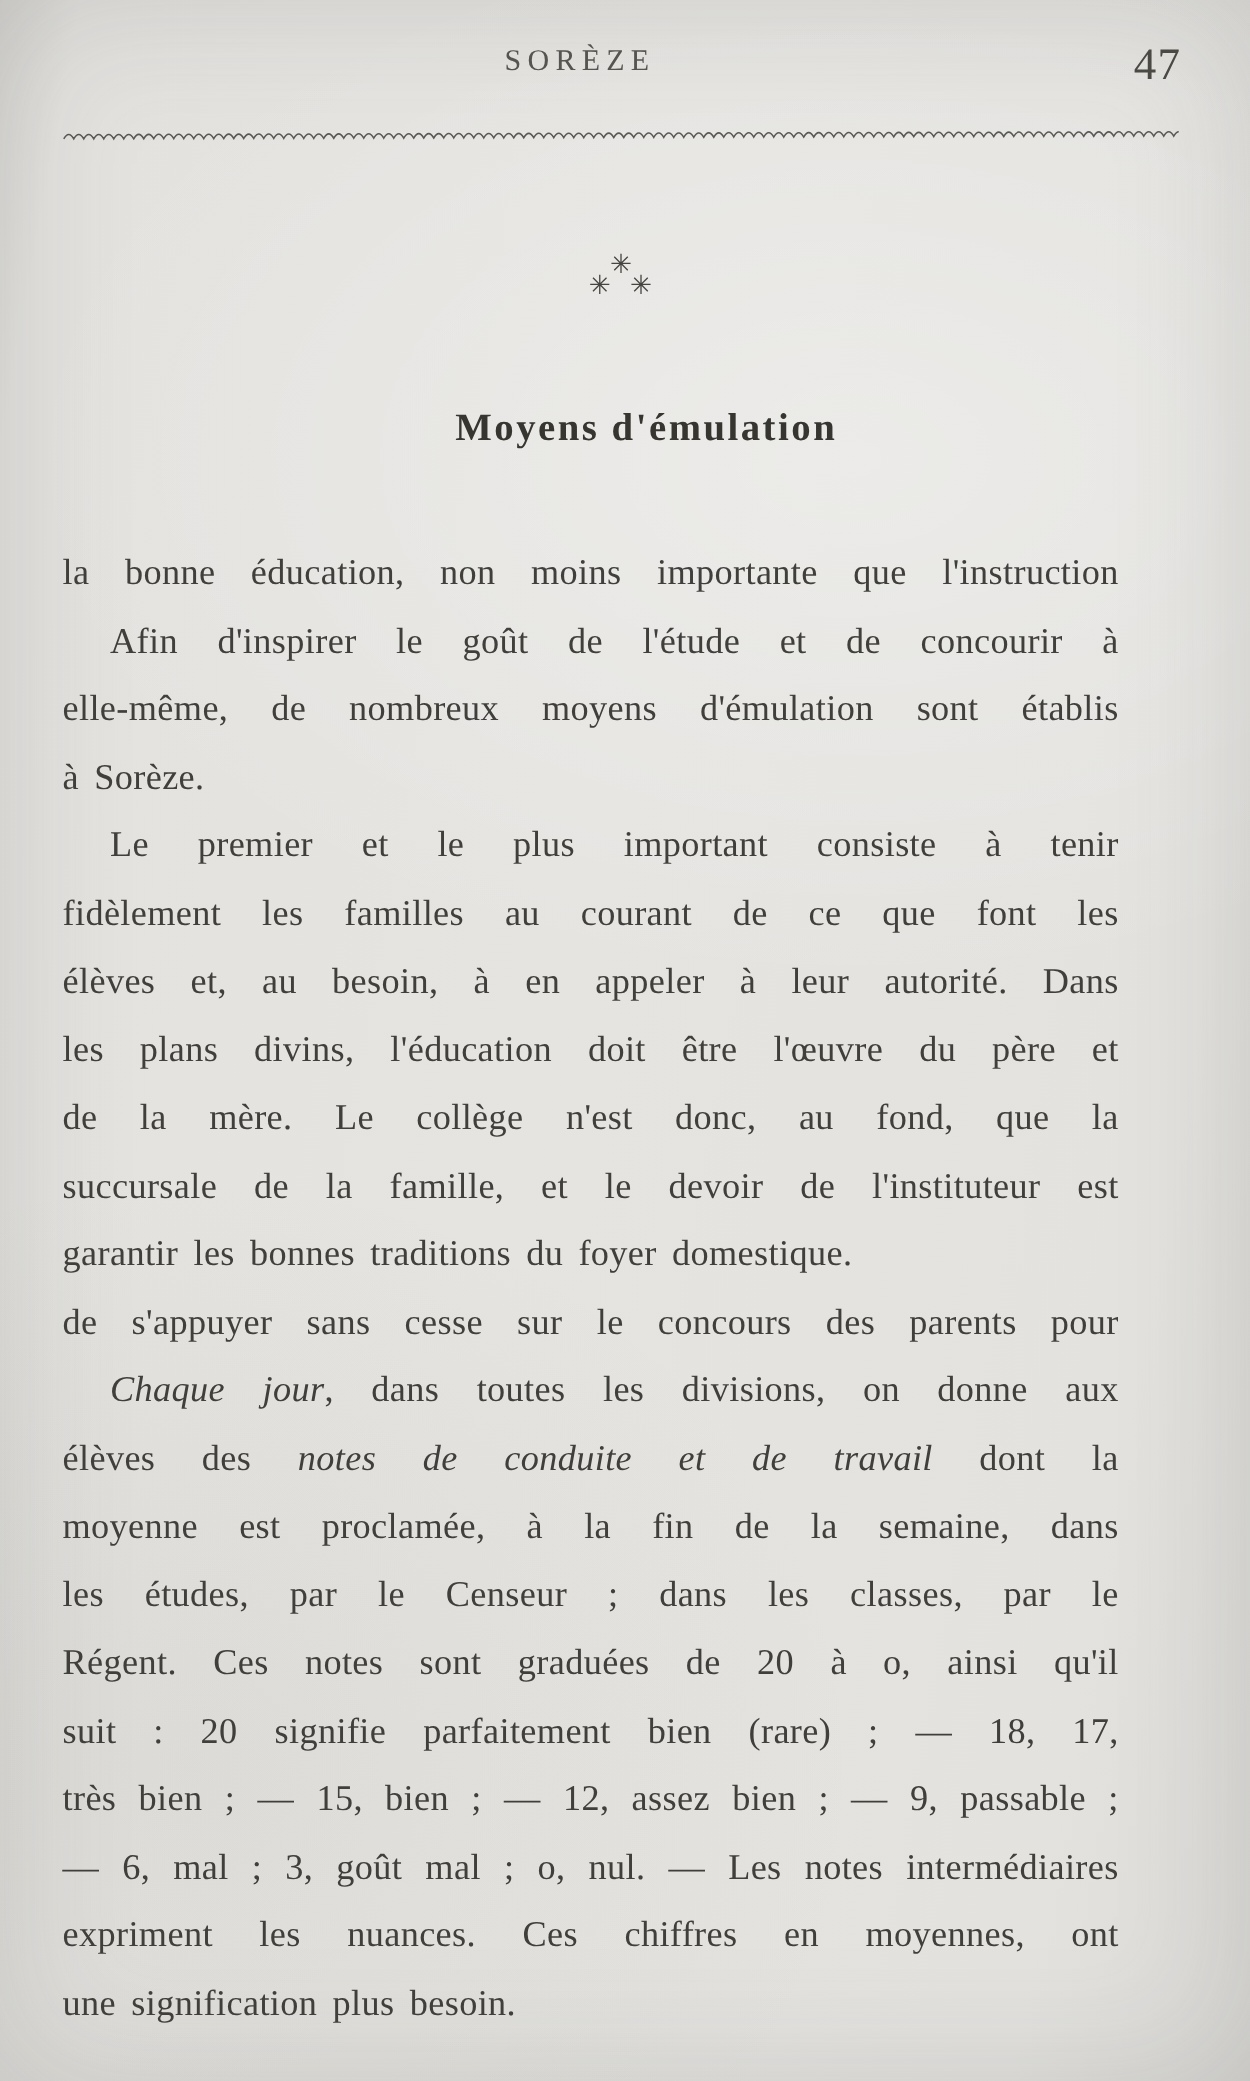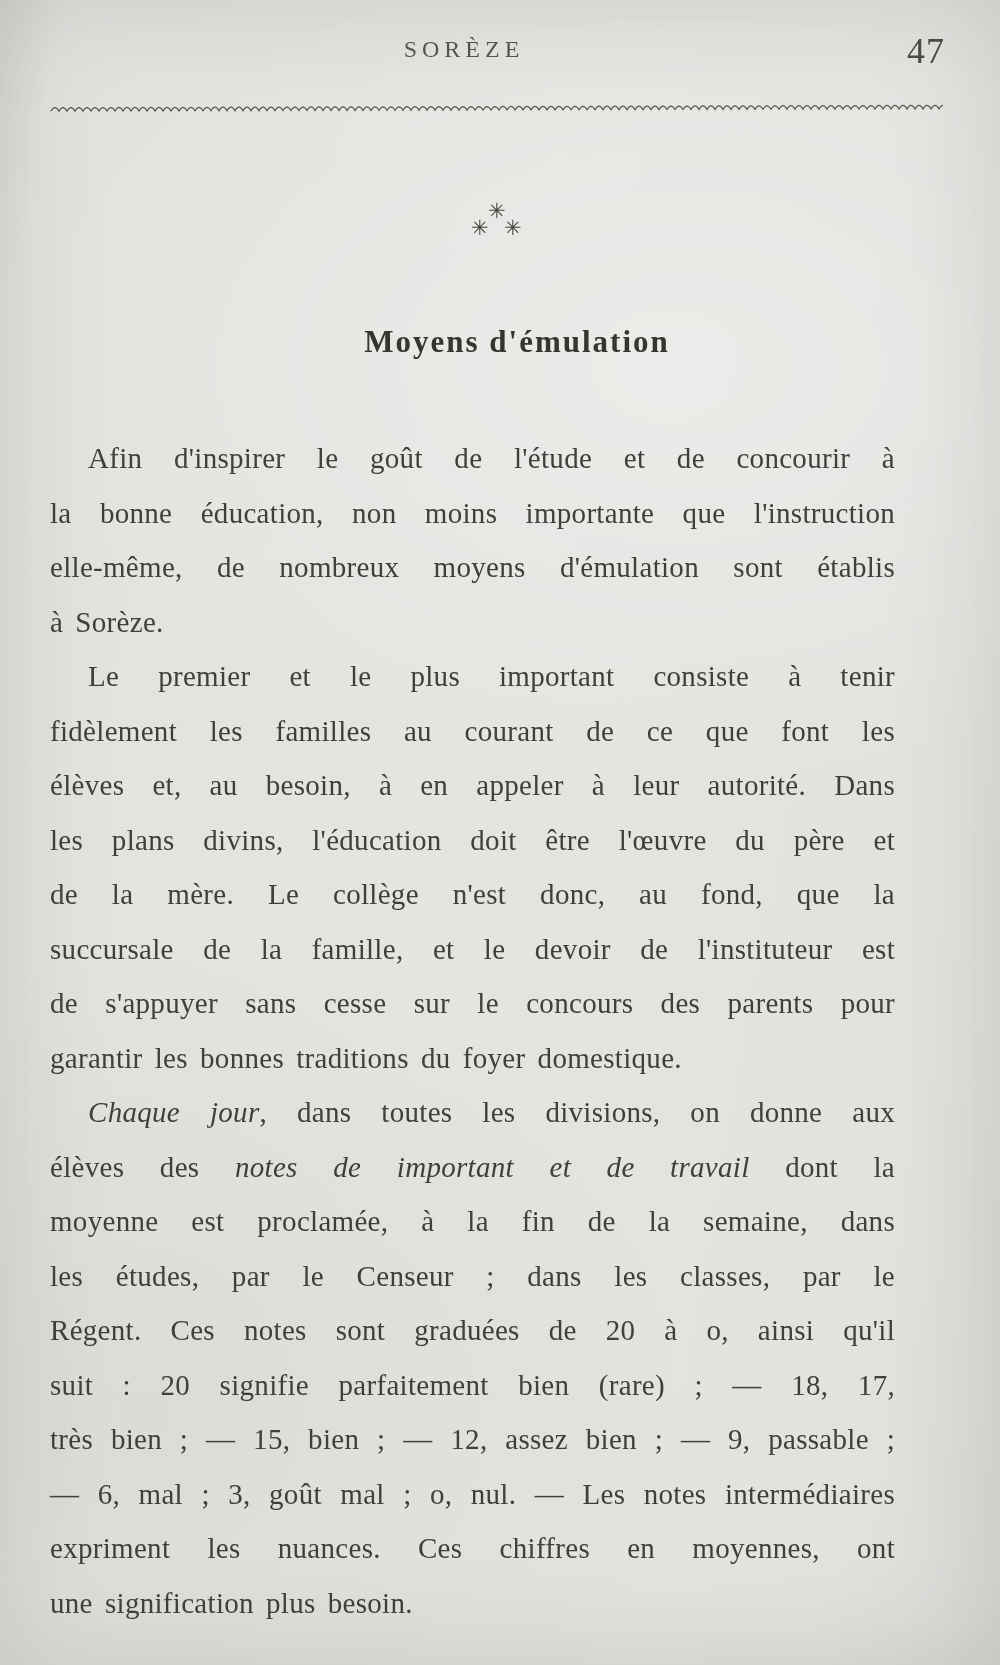--- a/index.html
+++ b/index.html
@@ -94,38 +94,38 @@
   <div class="asterism">
     <span class="ast-top">✳</span>
     <span class="ast-bl">✳</span>
     <span class="ast-br">✳</span>
   </div>
 
   <div class="section-title">Moyens d'émulation</div>
 
   <div class="body-text">
       <div class="para">
+        <div class="line"><span>la bonne éducation, non moins importante que l'instruction</span></div>
         <div class="line first"><span>Afin d'inspirer le goût de l'étude et de concourir à</span></div>
-        <div class="line"><span>la bonne éducation, non moins importante que l'instruction</span></div>
         <div class="line"><span>elle-même, de nombreux moyens d'émulation sont établis</span></div>
         <div class="line last"><span>à Sorèze.</span></div>
       </div>
       <div class="para">
         <div class="line first"><span>Le premier et le plus important consiste à tenir</span></div>
         <div class="line"><span>fidèlement les familles au courant de ce que font les</span></div>
         <div class="line"><span>élèves et, au besoin, à en appeler à leur autorité. Dans</span></div>
         <div class="line"><span>les plans divins, l'éducation doit être l'œuvre du père et</span></div>
         <div class="line"><span>de la mère. Le collège n'est donc, au fond, que la</span></div>
         <div class="line"><span>succursale de la famille, et le devoir de l'instituteur est</span></div>
+        <div class="line last"><span>garantir les bonnes traditions du foyer domestique.</span></div>
         <div class="line"><span>de s'appuyer sans cesse sur le concours des parents pour</span></div>
-        <div class="line last"><span>garantir les bonnes traditions du foyer domestique.</span></div>
       </div>
       <div class="para">
         <div class="line first"><span class="it">Chaque jour</span><span>, dans toutes les divisions, on donne aux</span></div>
-        <div class="line"><span>élèves des </span><span class="it">notes de important et de travail</span><span> dont la</span></div>
+        <div class="line"><span>élèves des </span><span class="it">notes de conduite et de travail</span><span> dont la</span></div>
         <div class="line"><span>moyenne est proclamée, à la fin de la semaine, dans</span></div>
         <div class="line"><span>les études, par le Censeur ; dans les classes, par le</span></div>
         <div class="line"><span>Régent. Ces notes sont graduées de 20 à o, ainsi qu'il</span></div>
         <div class="line"><span>suit : 20 signifie parfaitement bien (rare) ; — 18, 17,</span></div>
         <div class="line"><span>très bien ; — 15, bien ; — 12, assez bien ; — 9, passable ;</span></div>
         <div class="line"><span>— 6, mal ; 3, goût mal ; o, nul. — Les notes intermédiaires</span></div>
         <div class="line"><span>expriment les nuances. Ces chiffres en moyennes, ont</span></div>
         <div class="line last"><span>une signification plus besoin.</span></div>
       </div>
     </div>

